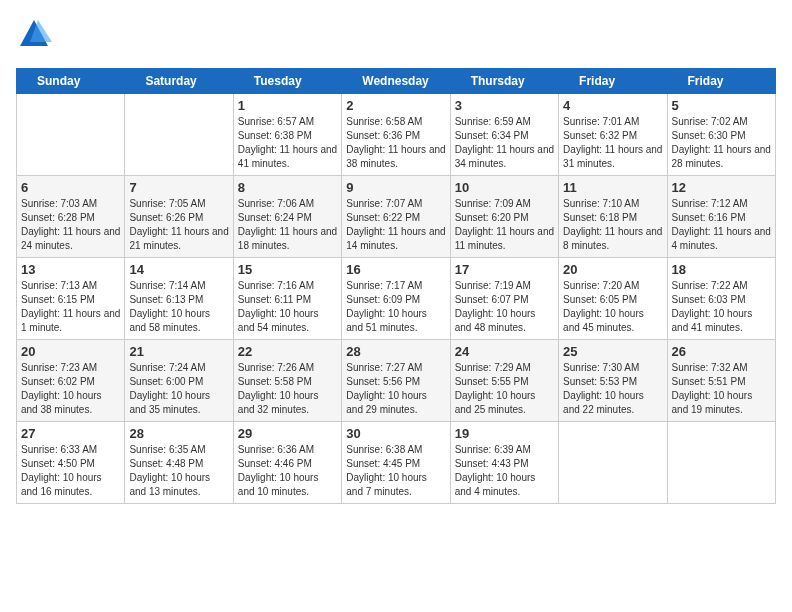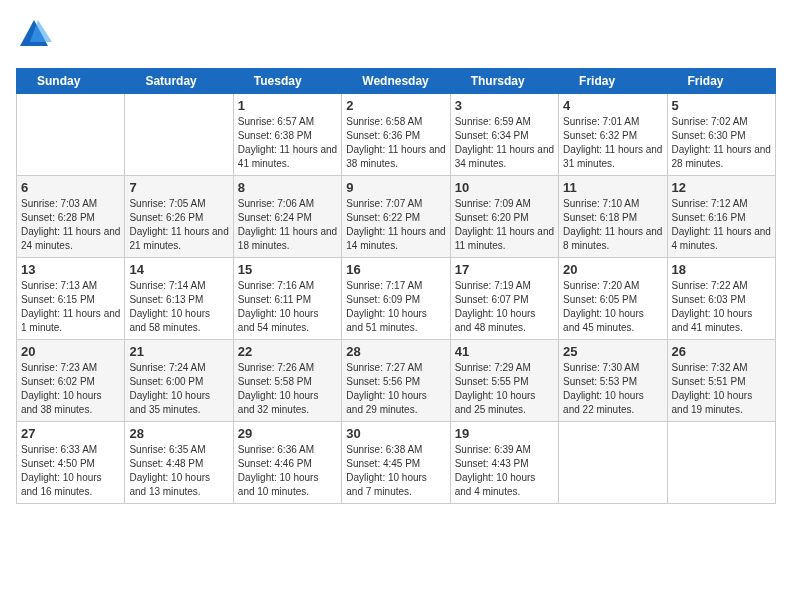--- a/index.html
+++ b/index.html
@@ -199,21 +199,21 @@
         </td>
         <td>
           <span class="day-number">22</span>
           <div class="cell-info">Sunrise: 7:26 AM<br>Sunset: 5:58 PM<br>Daylight: 10 hours and 32 minutes.</div>
         </td>
         <td>
           <span class="day-number">28</span>
           <div class="cell-info">Sunrise: 7:27 AM<br>Sunset: 5:56 PM<br>Daylight: 10 hours and 29 minutes.</div>
         </td>
         <td>
-          <span class="day-number">41</span>
+          <span class="day-number">24</span>
           <div class="cell-info">Sunrise: 7:29 AM<br>Sunset: 5:55 PM<br>Daylight: 10 hours and 25 minutes.</div>
         </td>
         <td>
           <span class="day-number">25</span>
           <div class="cell-info">Sunrise: 7:30 AM<br>Sunset: 5:53 PM<br>Daylight: 10 hours and 22 minutes.</div>
         </td>
         <td>
           <span class="day-number">26</span>
           <div class="cell-info">Sunrise: 7:32 AM<br>Sunset: 5:51 PM<br>Daylight: 10 hours and 19 minutes.</div>
         </td>

